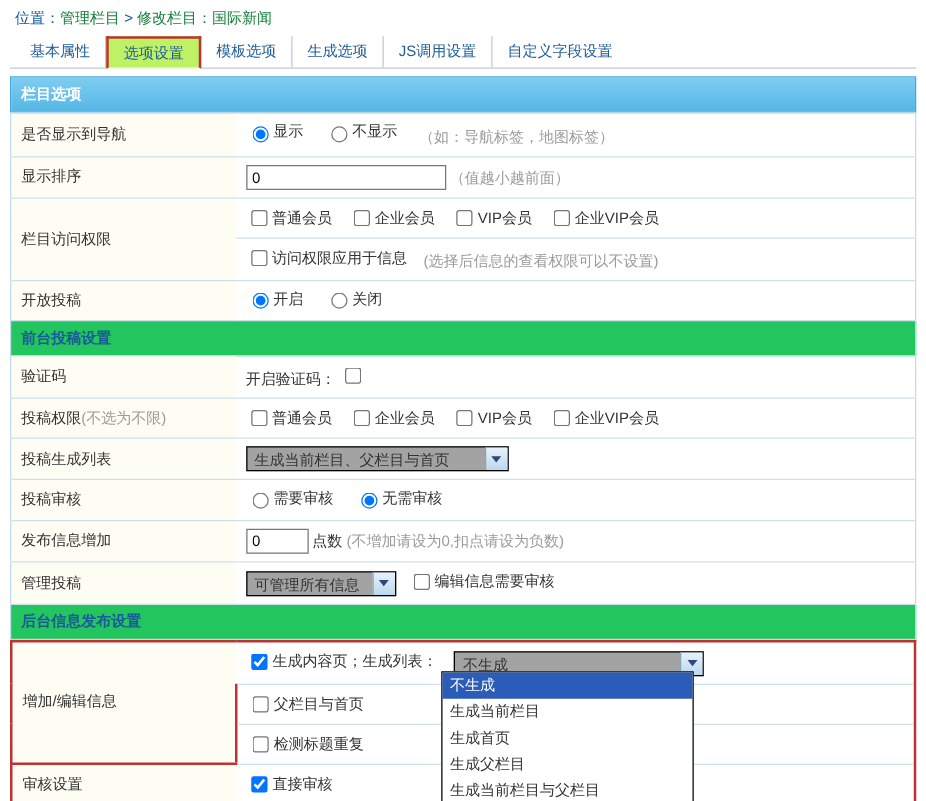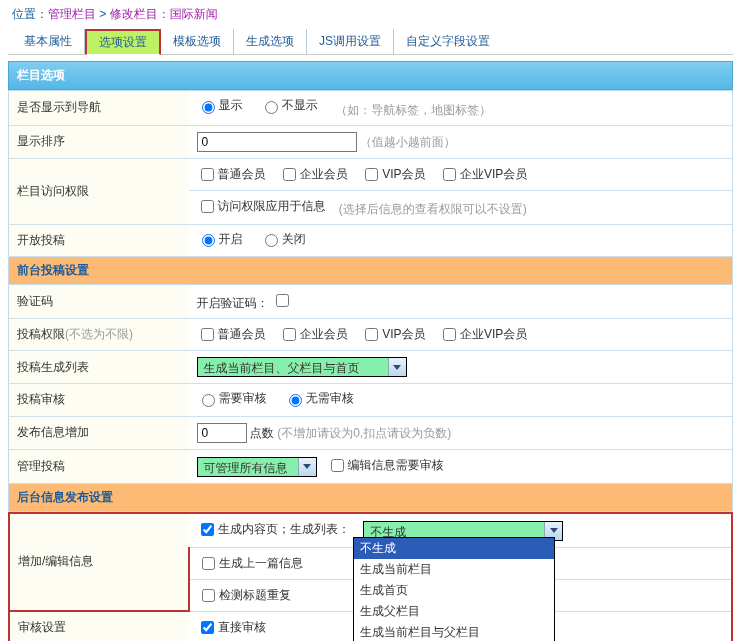--- a/index.html
+++ b/index.html
@@ -5,21 +5,21 @@
   * { box-sizing: border-box; }
   body {
     margin: 0;
     padding: 4px 8px;
     font-family: "Microsoft YaHei", Arial, sans-serif;
     font-size: 12px;
     background: #fff;
     color: #333;
   }
   .breadcrumb { padding: 2px 4px 6px; color: #105a9a; }
-  .breadcrumb a { color: #a21caf; text-decoration: none; }
+  .breadcrumb a { color: #15803d; text-decoration: none; }
   .tabs {
     display: flex;
     border-bottom: 1px solid #c9c9c9;
     padding-left: 4px;
     align-items: stretch;
     height: 26px;
     text-align: right;
   }
   .tabs .tab {
     padding: 0 12px;
@@ -54,21 +54,21 @@
     border-bottom: 1px solid #cde0eb;
     padding: 6px 8px;
     vertical-align: middle;
   }
   table.form-table td.label {
     width: 180px;
     background: #fdfdf4;
     color: #333;
   }
   .sub-title {
-    background: #fdba74;
+    background: #22c55e;
     color: #1b5a9a;
     font-weight: bold;
     padding: 5px 8px;
     border: 1px solid #c3dbe8;
     border-top: 0;
   }
   .muted { color: #9b9b9b; }
   input[type="text"] {
     border: 1px solid #777;
     height: 20px;
@@ -92,21 +92,21 @@
   }
   .dropdown-popup .opt.sel {
     background: #2b5cb8;
     color: #fff;
   }
   .select-box {
     display: inline-flex;
     align-items: stretch;
     border: 1px solid #000;
     height: 20px;
-    background: #86efac;
+    background: #a3a3a3;
   }
   .select-box span.val {
     padding: 2px 6px;
     flex-grow: 1;
     white-space: nowrap;
   }
   .select-box span.arrow {
     width: 18px;
     background: linear-gradient(#e8f2fb,#bcd7ee);
     border-left: 1px solid #8aa;
@@ -304,21 +304,21 @@
             </label>
       <div class="select-box" style="width:200px">
         <span class="val">不生成</span>
               <span class="arrow"></span>
       </div>
     </td>
   </tr>
   <tr>
           <td style="border-left:2px solid #b33;border-right:2px solid #b33"><label class="chk">
               <input type="checkbox" style="">
-              <span>生成上一篇信息</span>
+              <span>父栏目与首页</span>
             </label></td>
         </tr>
   <tr>
           <td style="border-left:2px solid #b33;border-right:2px solid #b33"><label class="chk">
               <input type="checkbox" style="">
               <span>检测标题重复</span>
             </label></td>
         </tr>
   <tr>
     <td class="label" style="border-left:2px solid #b33">审核设置</td>

